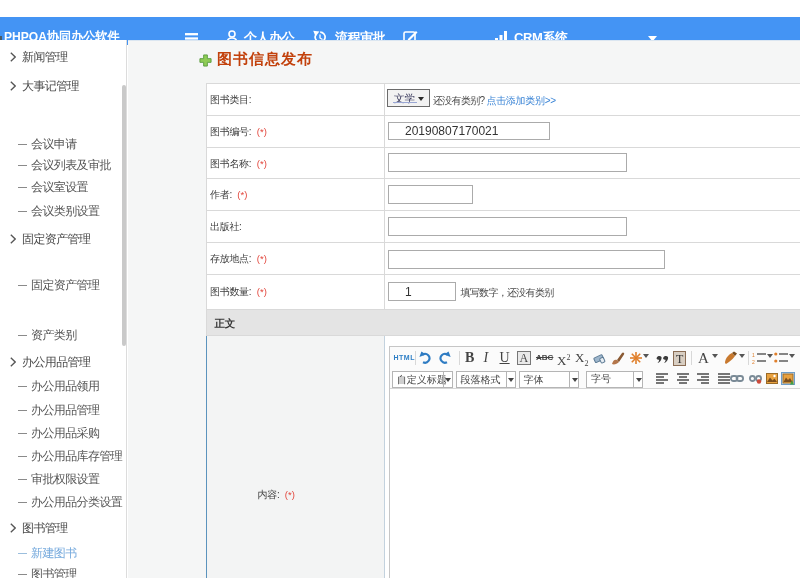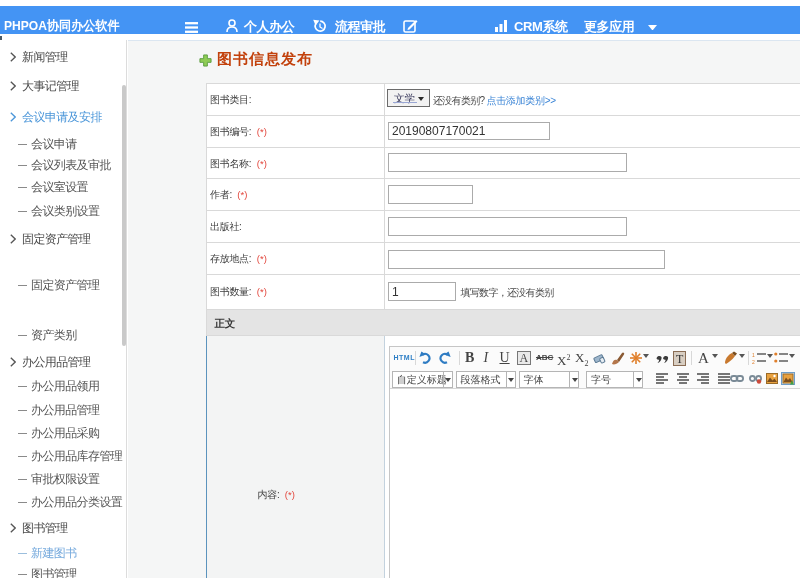--- a/index.html
+++ b/index.html
@@ -1,21 +1,21 @@
 <!DOCTYPE html>
 <html><head>
 <meta charset="utf-8">
 <style>
 * { margin:0; padding:0; box-sizing:border-box; }
 html,body { width:800px; height:578px; overflow:hidden; background:#fff;
   font-family:"Liberation Sans",sans-serif; }
 #page { position:relative; width:800px; height:578px; overflow:hidden; }
 
 
-#nav { position:absolute; left:0; top:6px; width:800px; height:28px; background:#4494f4; }
+#nav { position:absolute; left:0; top:17px; width:800px; height:28px; background:#4494f4; }
 #logo { position:absolute; left:4px; top:0; height:40px; line-height:40px; color:#fff; font-size:13px; font-weight:bold; transform:scaleX(0.93); transform-origin:left center; white-space:nowrap;}
 .navitem { position:absolute; top:0; height:40px; color:#fff; font-size:13px; font-weight:bold; letter-spacing:-0.4px; line-height:41px;}
 .nicon { position:absolute; top:14px; }
 
 
 #sidebar { position:absolute; left:0; top:40px; width:127px; height:538px; background:#fff; border-right:1px solid #dcdcdc;}
 #sthumb { position:absolute; left:122px; top:85px; width:4px; height:261px; background:#c9c9c9; border-radius:2px;}
 .mi { position:absolute; left:0; width:127px; height:20px; font-size:12px; color:#4a4a4a; line-height:20px; white-space:nowrap;}
 .mi .arr { position:absolute; left:10px; top:5px; }
 .mi .txt { position:absolute; left:22px; top:0; letter-spacing:-0.6px;}
@@ -26,21 +26,21 @@
 .mi.lblue .txt { color:#76aadd; }
 .mi.lblue .dash { background:#9bbedd; }
 
 
 #main { position:absolute; left:128px; top:40px; width:672px; height:538px; background:#f5f6f6; }
 #maintopline { position:absolute; left:0; top:0; width:672px; height:1px; background:#dbe6f1; }
 #title { position:absolute; left:89px; top:10px; font-size:15px; font-weight:bold; color:#c2410c; letter-spacing:1px;}
 #plusicon { position:absolute; left:71px; top:14px; }
 .lbl { font-size:10px; letter-spacing:-0.3px; color:#3f3f3f; white-space:nowrap; }
 .star { color:#e2463c; font-size:9.5px; letter-spacing:0; margin-left:3px; }
-input.inp { position:absolute; border:1px solid #ababab; background:#fff; font-size:13px; color:#333; padding:0 3px; font-family:"Liberation Sans",sans-serif;}
+input.inp { position:absolute; border:1px solid #ababab; background:#fff; font-size:13px; color:#333; padding:0 16px; font-family:"Liberation Sans",sans-serif;}
 
 #ftable { position:absolute; left:78px; top:43px; width:661px; height:567px;
   border-left:1px solid #d9d9d9; border-top:1px solid #d9d9d9; }
 .frow { position:relative; width:100%; background:#fff; border-bottom:1px solid #d9d9d9; }
 .fcell1 { position:absolute; left:0; top:0; bottom:0; width:178px; border-right:1px solid #d9d9d9; padding-left:3px; }
 .ghead { background:#e4e4e4; font-weight:bold; color:#333; font-size:10.5px; letter-spacing:-0.3px; }
 .abs { position:absolute; }
 .t12 { font-size:10px; letter-spacing:-0.7px; color:#4a4a4a; white-space:nowrap; }
 a.lnk { color:#3a84d6; text-decoration:none; font-size:10px; letter-spacing:-0.3px; }
 
@@ -86,45 +86,38 @@
         <path d="M5,9 L13,1 L14.5,2.5 L6.5,10.5 L4.5,11 Z" fill="#fff"></path>
       </svg>
     <svg class="nicon" style="left:495px;top:14px" width="13" height="12" viewBox="0 0 13 12">
         <g fill="#fff">
           <rect x="0" y="7" width="3" height="5"></rect>
           <rect x="4.5" y="4" width="3" height="8"></rect>
           <rect x="9" y="0" width="3" height="12"></rect>
         </g>
       </svg>
     <div class="navitem" style="left:514px">CRM系统</div>
-    <div class="navitem" style="left:584px">更多应用</div>
     <svg class="nicon" style="left:648px;top:18.5px" width="9" height="5.5" viewBox="0 0 9 5.5">
         <path d="M0,0 L9,0 L4.5,5.5 Z" fill="#fff"></path>
       </svg>
   </div>
 
   <div style="position:absolute;left:0;top:36px;width:2px;height:6px;background:#4a5a66;"></div>
   <div id="sidebar">
     <div class="mi toplevel" style="top:6.700000000000003px">
         <svg class="arr" width="6" height="10" viewBox="0 0 6 10">
           <path d="M0.8,0.8 L5.2,5 L0.8,9.2" fill="none" stroke="#555" stroke-width="1.3"></path>
         </svg>
         <span class="txt">新闻管理</span>
       </div>
     <div class="mi toplevel" style="top:36px">
         <svg class="arr" width="6" height="10" viewBox="0 0 6 10">
           <path d="M0.8,0.8 L5.2,5 L0.8,9.2" fill="none" stroke="#555" stroke-width="1.3"></path>
         </svg>
         <span class="txt">大事记管理</span>
-      </div>
-    <div class="mi toplevel actblue" style="top:67.2px">
-        <svg class="arr" width="6" height="10" viewBox="0 0 6 10">
-          <path d="M0.8,0.8 L5.2,5 L0.8,9.2" fill="none" stroke="#4b96d9" stroke-width="1.3"></path>
-        </svg>
-        <span class="txt">会议申请及安排</span>
       </div>
     <div class="mi sub" style="top:94.30000000000001px">
         <span class="dash"></span>
         <span class="txt">会议申请</span>
       </div>
     <div class="mi sub" style="top:115.30000000000001px">
         <span class="dash"></span>
         <span class="txt">会议列表及审批</span>
       </div>
     <div class="mi sub" style="top:137px">
@@ -320,21 +313,21 @@
               <line x1="5" y1="2" x2="14" y2="2"></line>
               <line x1="5" y1="9" x2="14" y2="9"></line>
             </g>
           </svg>
         <span class="tbtn" style="left:399px; top:7px; border:3.5px solid transparent; border-top:4.5px solid #555; height:0;"></span>
       </div>
       <div id="tb2">
         <span class="dd" style="left:1.7px; width:61px;"><span class="dt">自定义标题</span><span class="dc"></span></span>
         <span class="dd" style="left:65.5px; width:60px;"><span class="dt">段落格式</span><span class="dc"></span></span>
         <span class="dd" style="left:128.5px; width:60.5px;text-decoration:underline;"><span class="dt">字体</span><span class="dc"></span></span>
-        <span class="dd" style="left:196px; width:57px;"><span class="dt">字号</span><span class="dc"></span></span>
+        <span class="dd" style="left:196px; width:57px;font-family:Liberation Mono, monospace;"><span class="dt">字号</span><span class="dc"></span></span>
         <svg class="icn2" style="left:266px;top:4px" width="12" height="11" viewBox="0 0 12 11">
             <g stroke="#555" stroke-width="1.6">
               <line x1="0" y1="1" x2="12" y2="1"></line>
               <line x1="0" y1="4" x2="8" y2="4"></line>
               <line x1="0" y1="7" x2="12" y2="7"></line>
               <line x1="0" y1="10" x2="8" y2="10"></line>
             </g>
           </svg>
         <svg class="icn2" style="left:287px;top:4px" width="12" height="11" viewBox="0 0 12 11">
             <g stroke="#555" stroke-width="1.6">

